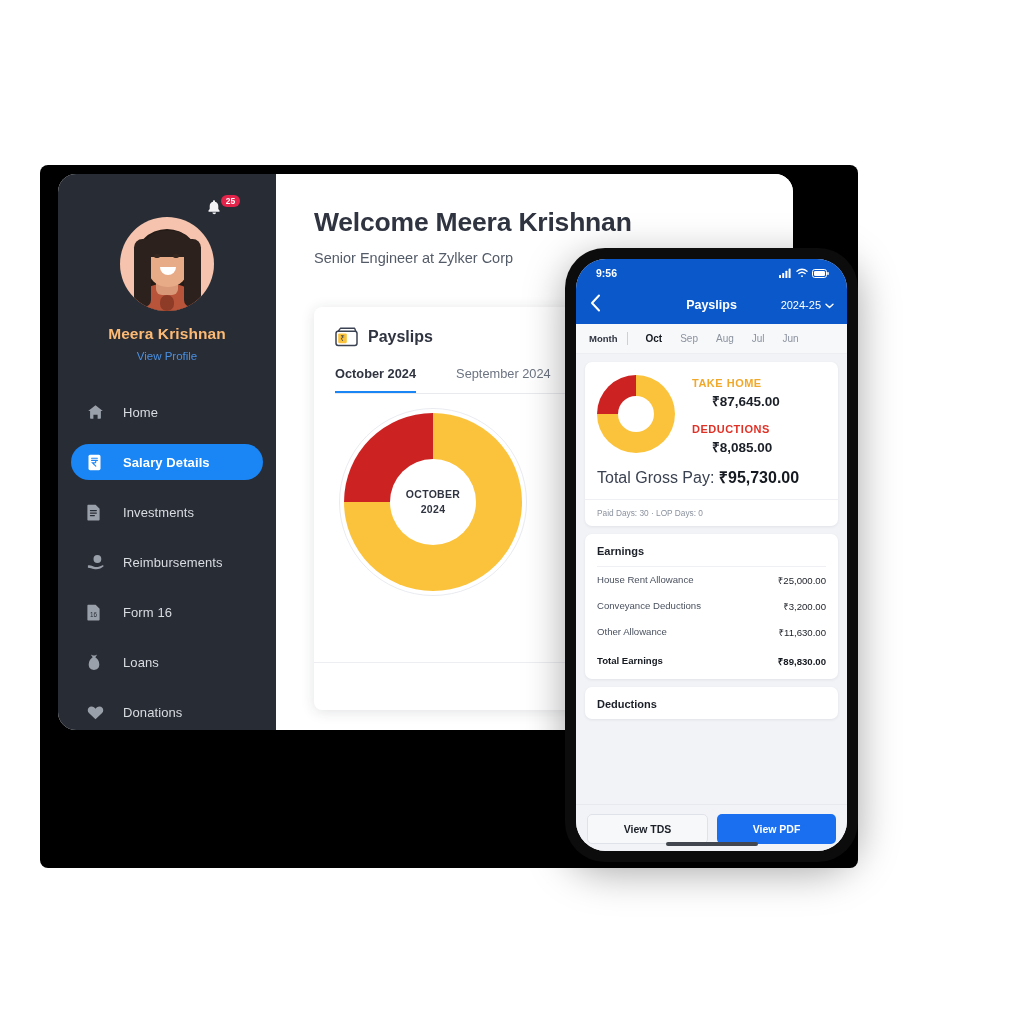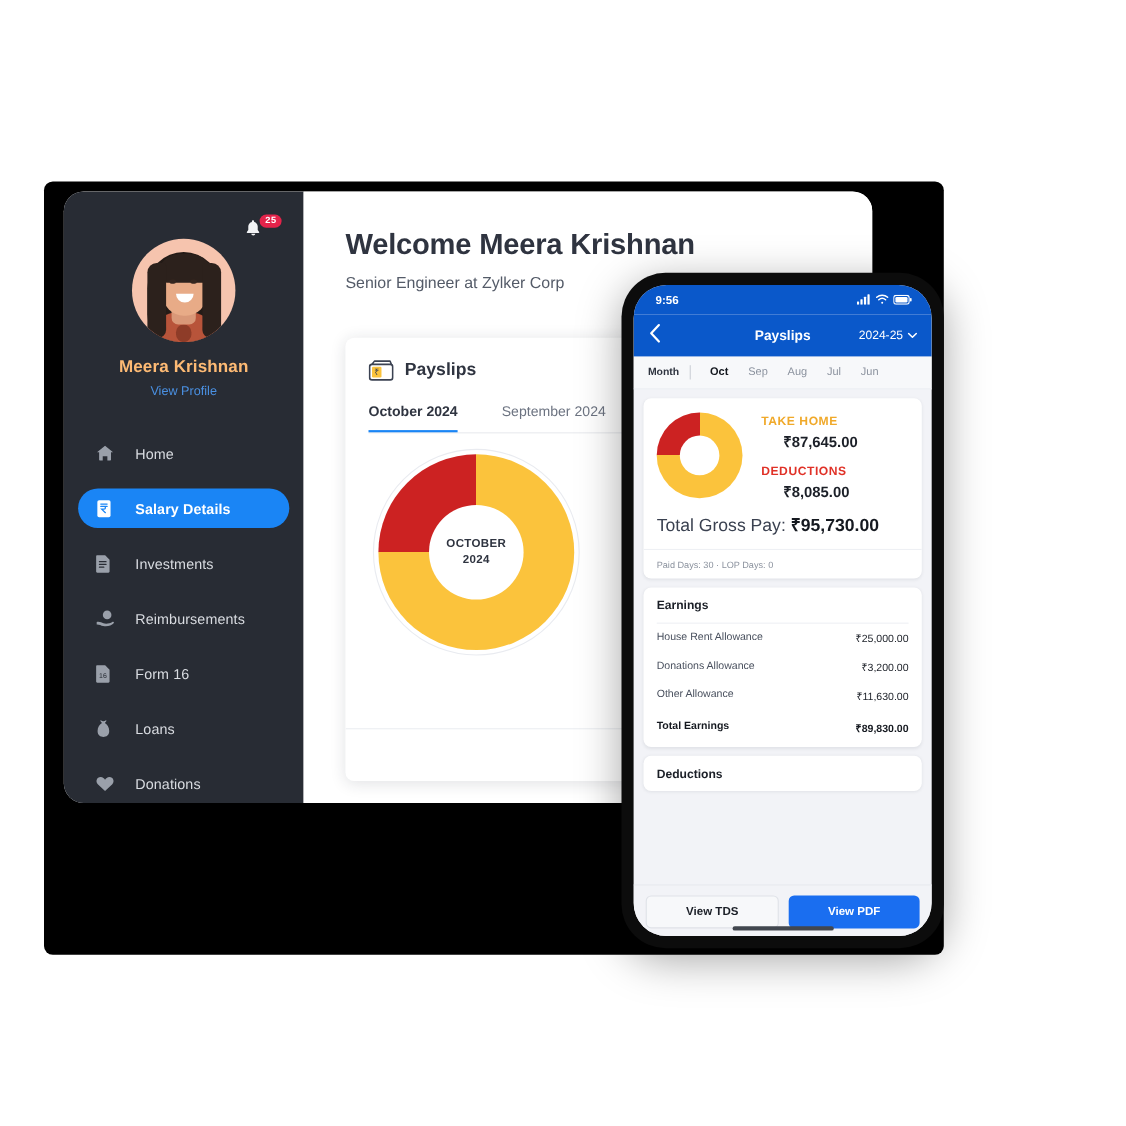--- a/index.html
+++ b/index.html
@@ -35,22 +35,22 @@
   
   .sidebar {
     width: 218px;
     background: #282c34;
     flex: 0 0 218px;
     position: relative;
     padding-top: 20px;
   }
   .bell-wrap {
     position: absolute;
-    right: 20px; top: 22px;
-    width: 34px; height: 26px; font-family: Liberation Mono, monospace;
+    right: 36px; top: 22px;
+    width: 34px; height: 26px;
   }
   .bell-glyph {
     position: absolute; left: 0; top: 3px;
     font-size: 17px; color: #f2f3f5; line-height: 1;
   }
   .bell-badge {
     position: absolute; right: 0; top: -1px;
     background: #e4234a;
     color: #ffffff;
     font-size: 8.5px;
@@ -641,21 +641,21 @@
         </div>
 
         <div class="p-card">
           <div class="sec-title">Earnings</div>
           <div class="sec-divider"></div>
           <div class="row">
             <span class="lbl">House Rent Allowance</span>
             <span class="amt">₹25,000.00</span>
           </div>
           <div class="row">
-            <span class="lbl">Donations Allowance</span>
+            <span class="lbl">Conveyance Deductions</span>
             <span class="amt">₹3,200.00</span>
           </div>
           <div class="row">
             <span class="lbl">Other Allowance</span>
             <span class="amt">₹11,630.00</span>
           </div>
           <div class="row total">
             <span class="lbl">Total Earnings</span>
             <span class="amt">₹89,830.00</span>
           </div>

